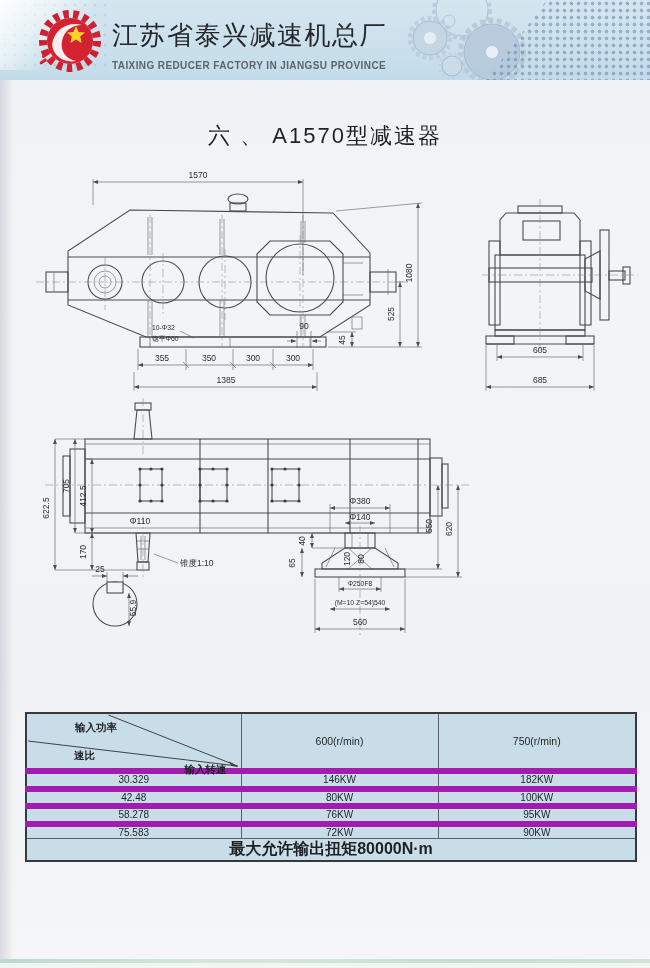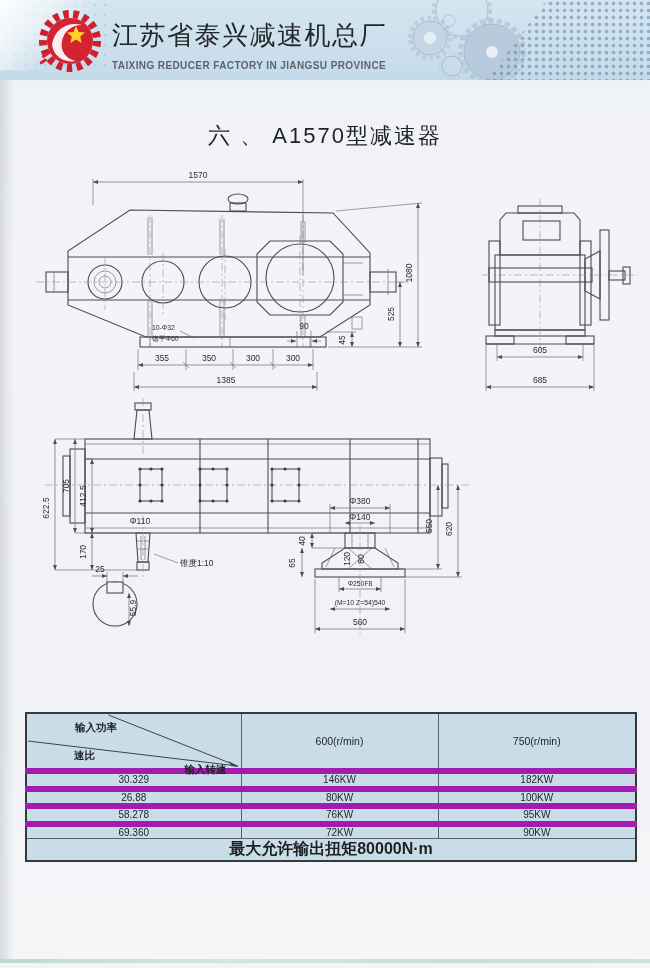--- a/index.html
+++ b/index.html
@@ -400,31 +400,31 @@
         <th>750(r/min)</th>
       </tr>
     </thead>
     <tbody>
       <tr>
           <td>30.329</td>
           <td>146KW</td>
           <td>182KW</td>
         </tr>
       <tr>
-          <td>26.88</td>
+          <td>42.48</td>
           <td>80KW</td>
           <td>100KW</td>
         </tr>
       <tr>
           <td>58.278</td>
           <td>76KW</td>
           <td>95KW</td>
         </tr>
       <tr>
-          <td>69.360</td>
+          <td>75.583</td>
           <td>72KW</td>
           <td>90KW</td>
         </tr>
     </tbody>
     <tfoot>
       <tr>
         <td colspan="3">最大允许输出扭矩80000N·m</td>
       </tr>
     </tfoot>
   </table>

